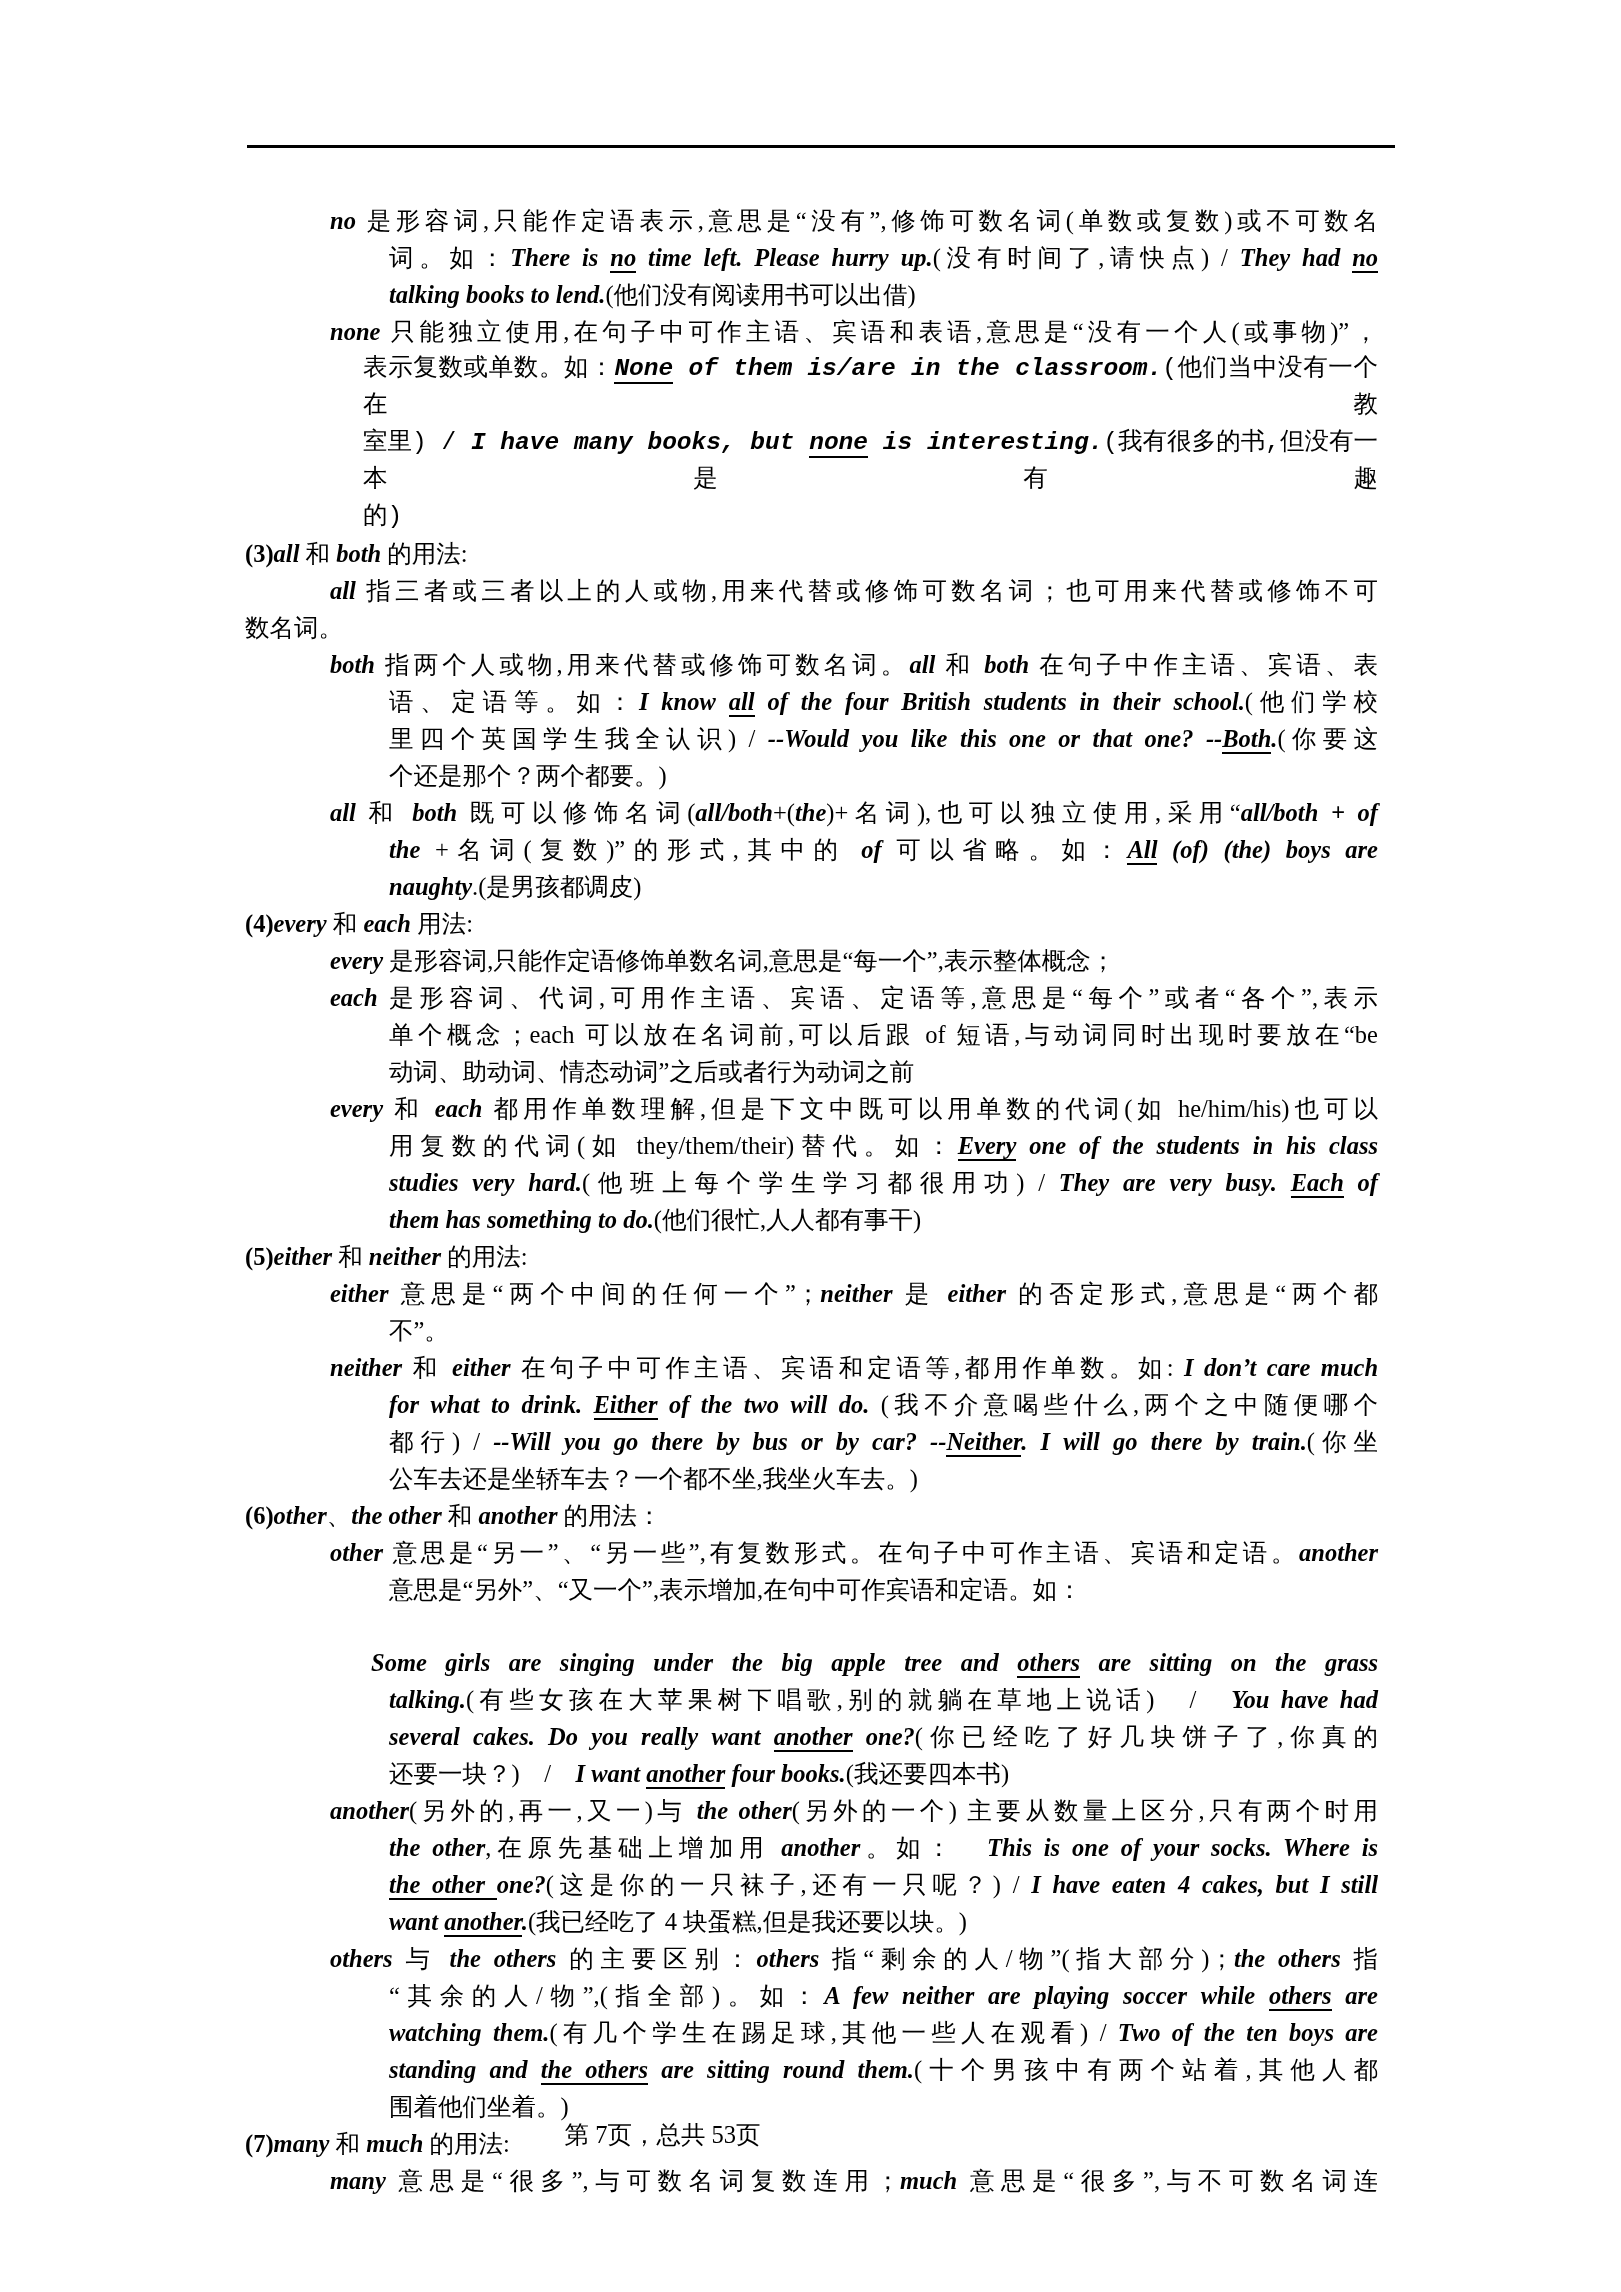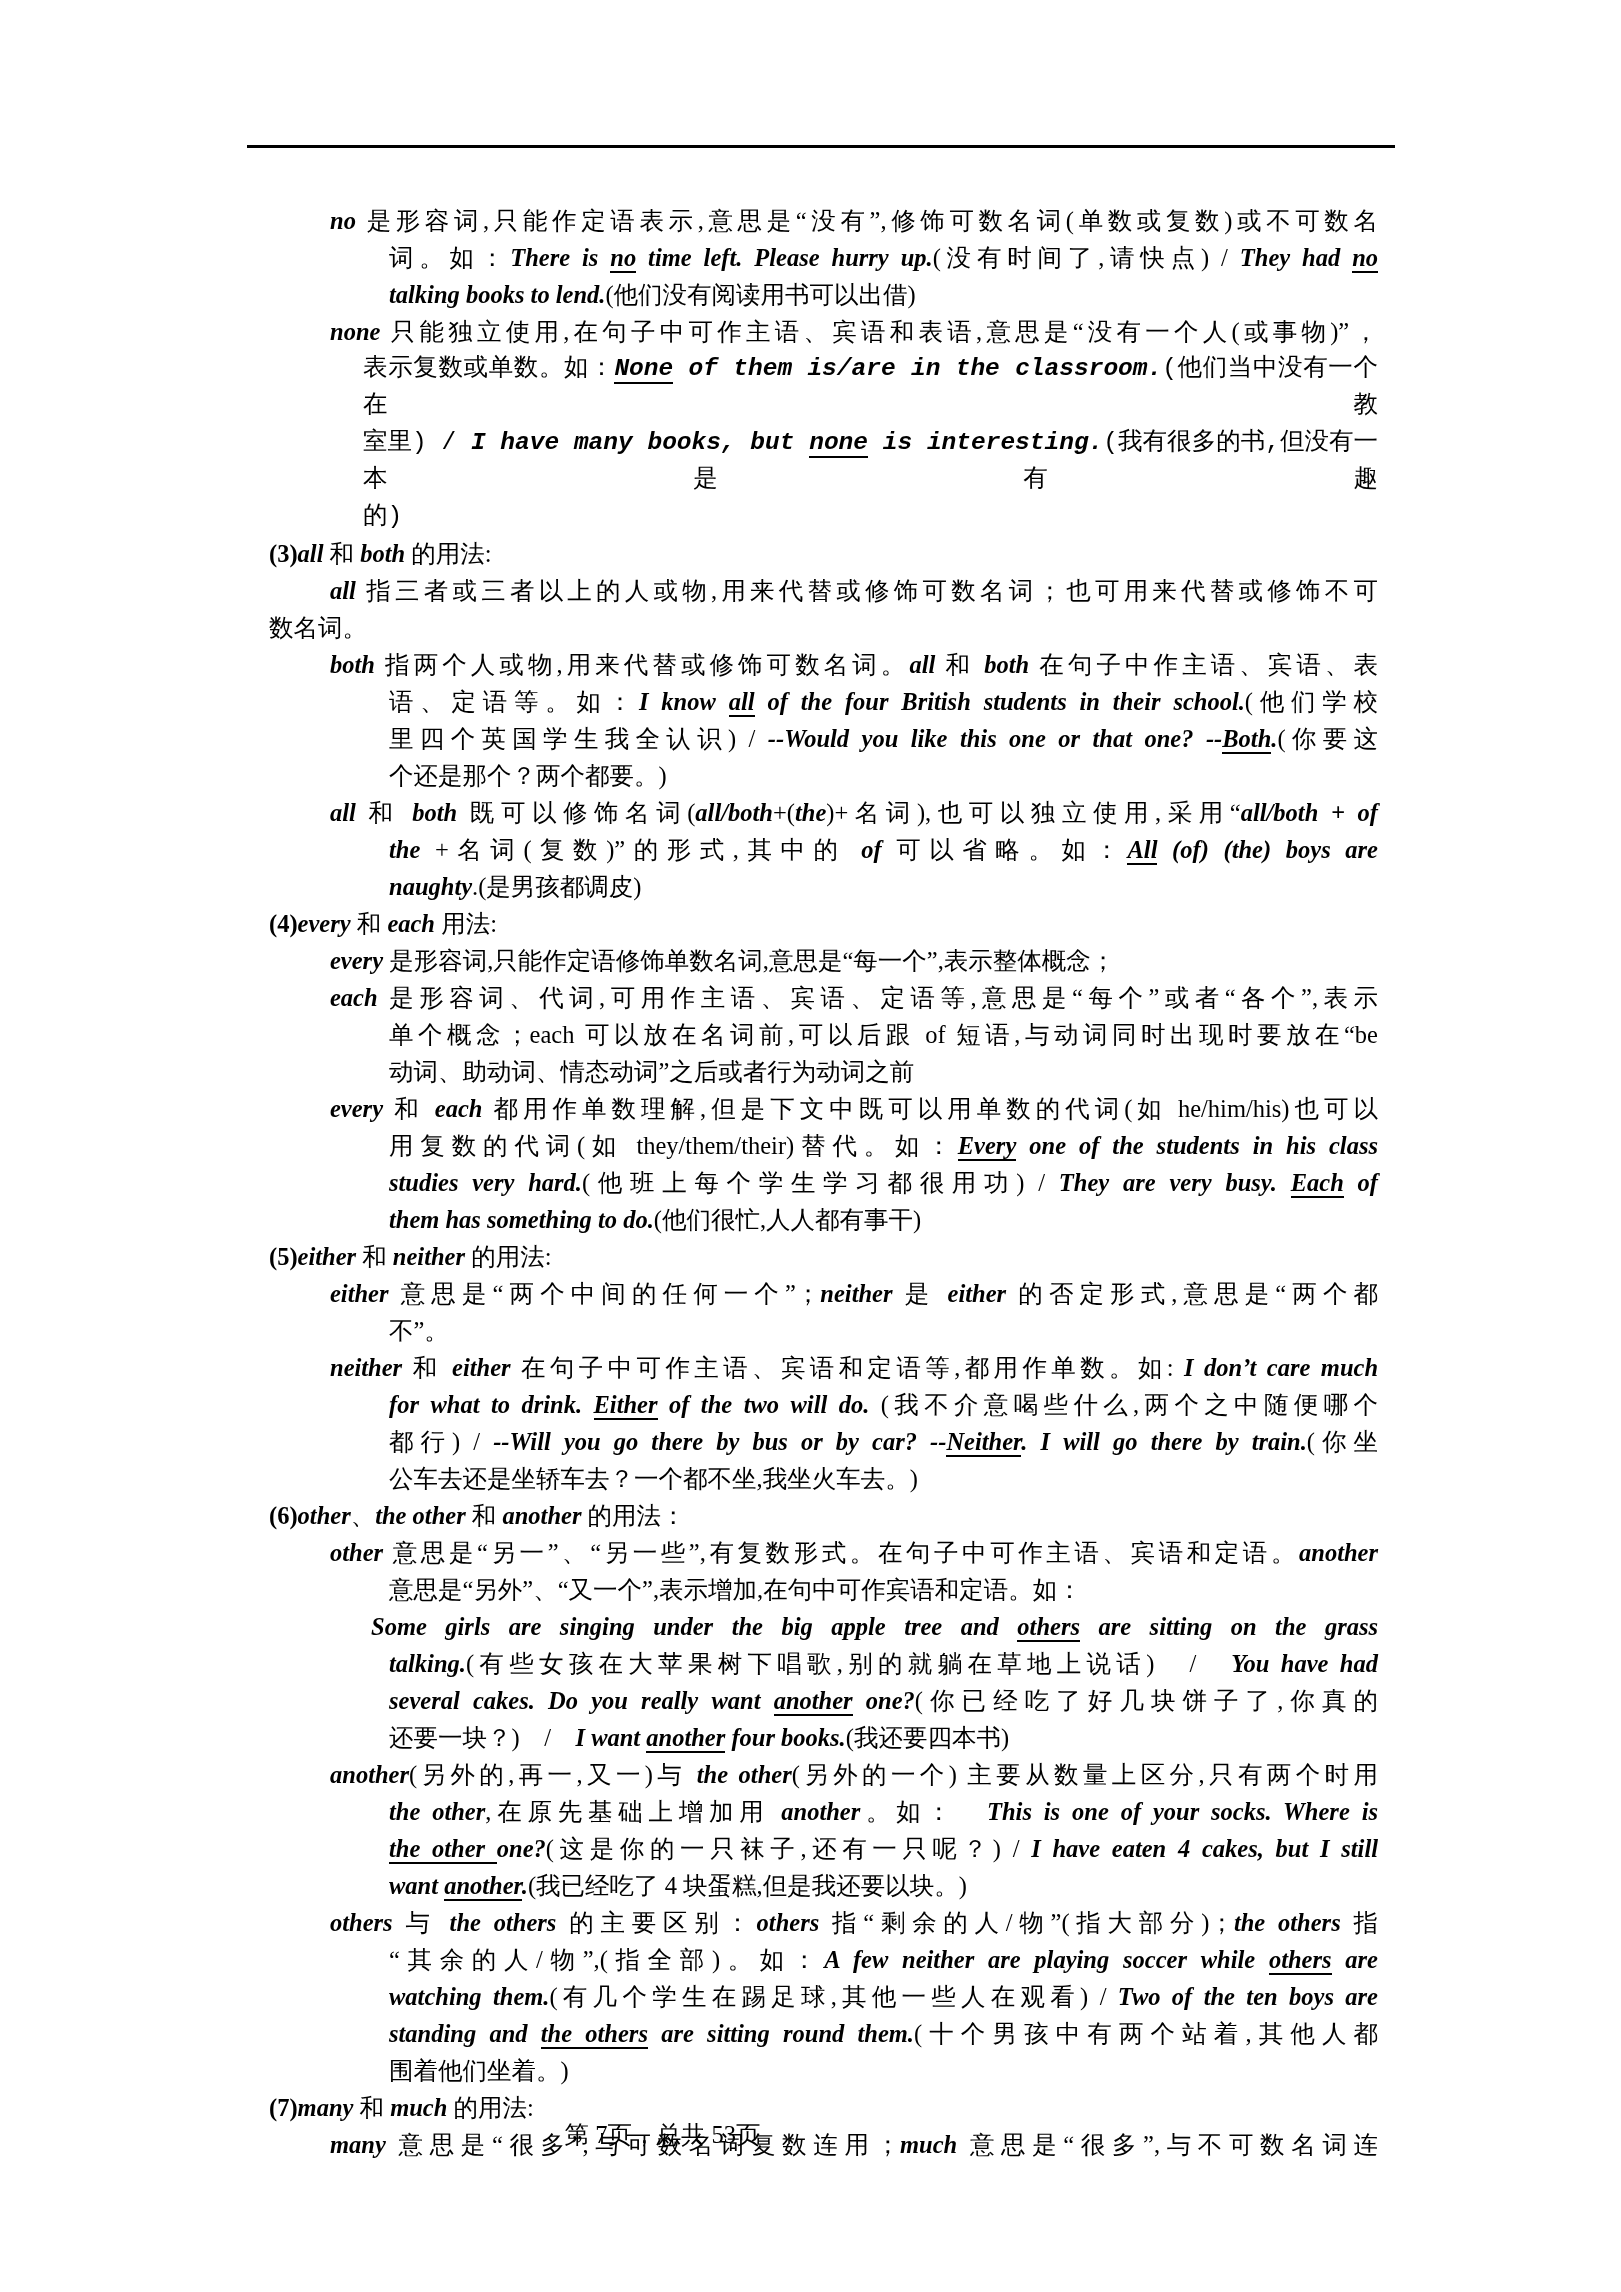--- a/index.html
+++ b/index.html
@@ -28,25 +28,25 @@
     left: 245px;
     top: 202px;
     width: 1133px;
   }
   .line {
     font-size: 24.5px;
     line-height: 37px;
     white-space: pre-wrap;
   }
   
-  .i-h     { padding-left: 0; margin-left: 24px; }
+  .i-h     { padding-left: 0; }
   .i-item  { padding-left: 85px; }
   .i-cont  { padding-left: 144px; }
   .i-cont2 { padding-left: 118px; font-family: Liberation Mono, monospace; }
-  .i-ex    { padding-left: 126px; }
+  .i-ex    { padding-left: 126px; margin-top: 36px; }
   
   .j { text-align: justify; text-align-last: justify; }
   
   .r-zh  { font-style: normal; font-weight: normal; }
   .r-en  { font-style: italic; font-weight: bold; }
   .r-enu { font-style: italic; font-weight: bold; border-bottom: 2.9px solid #000; }
   .r-hb  { font-style: normal; font-weight: bold; }
   .footer {
     position: absolute;
     left: 0;

